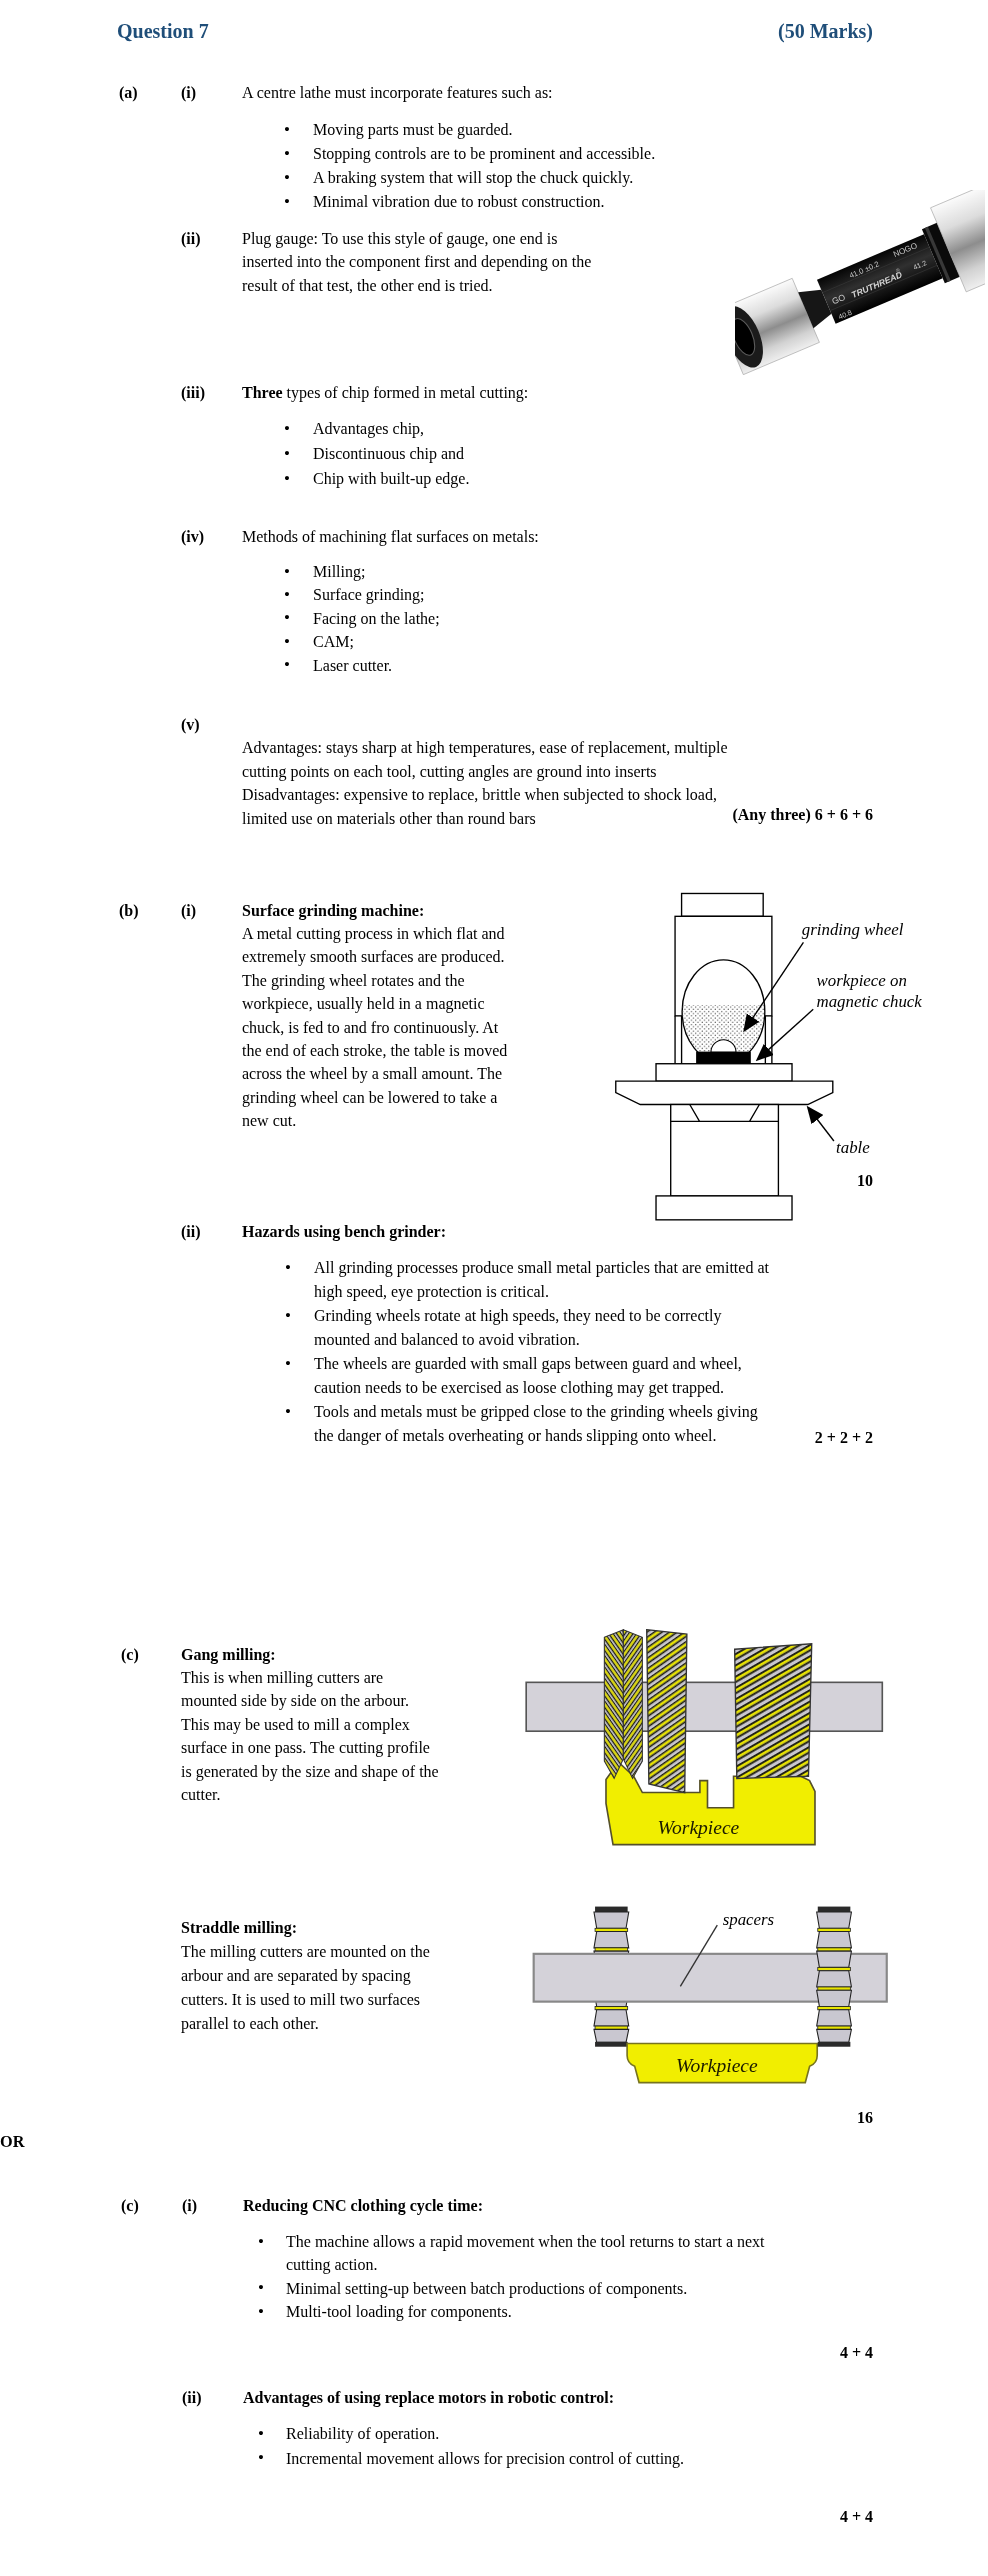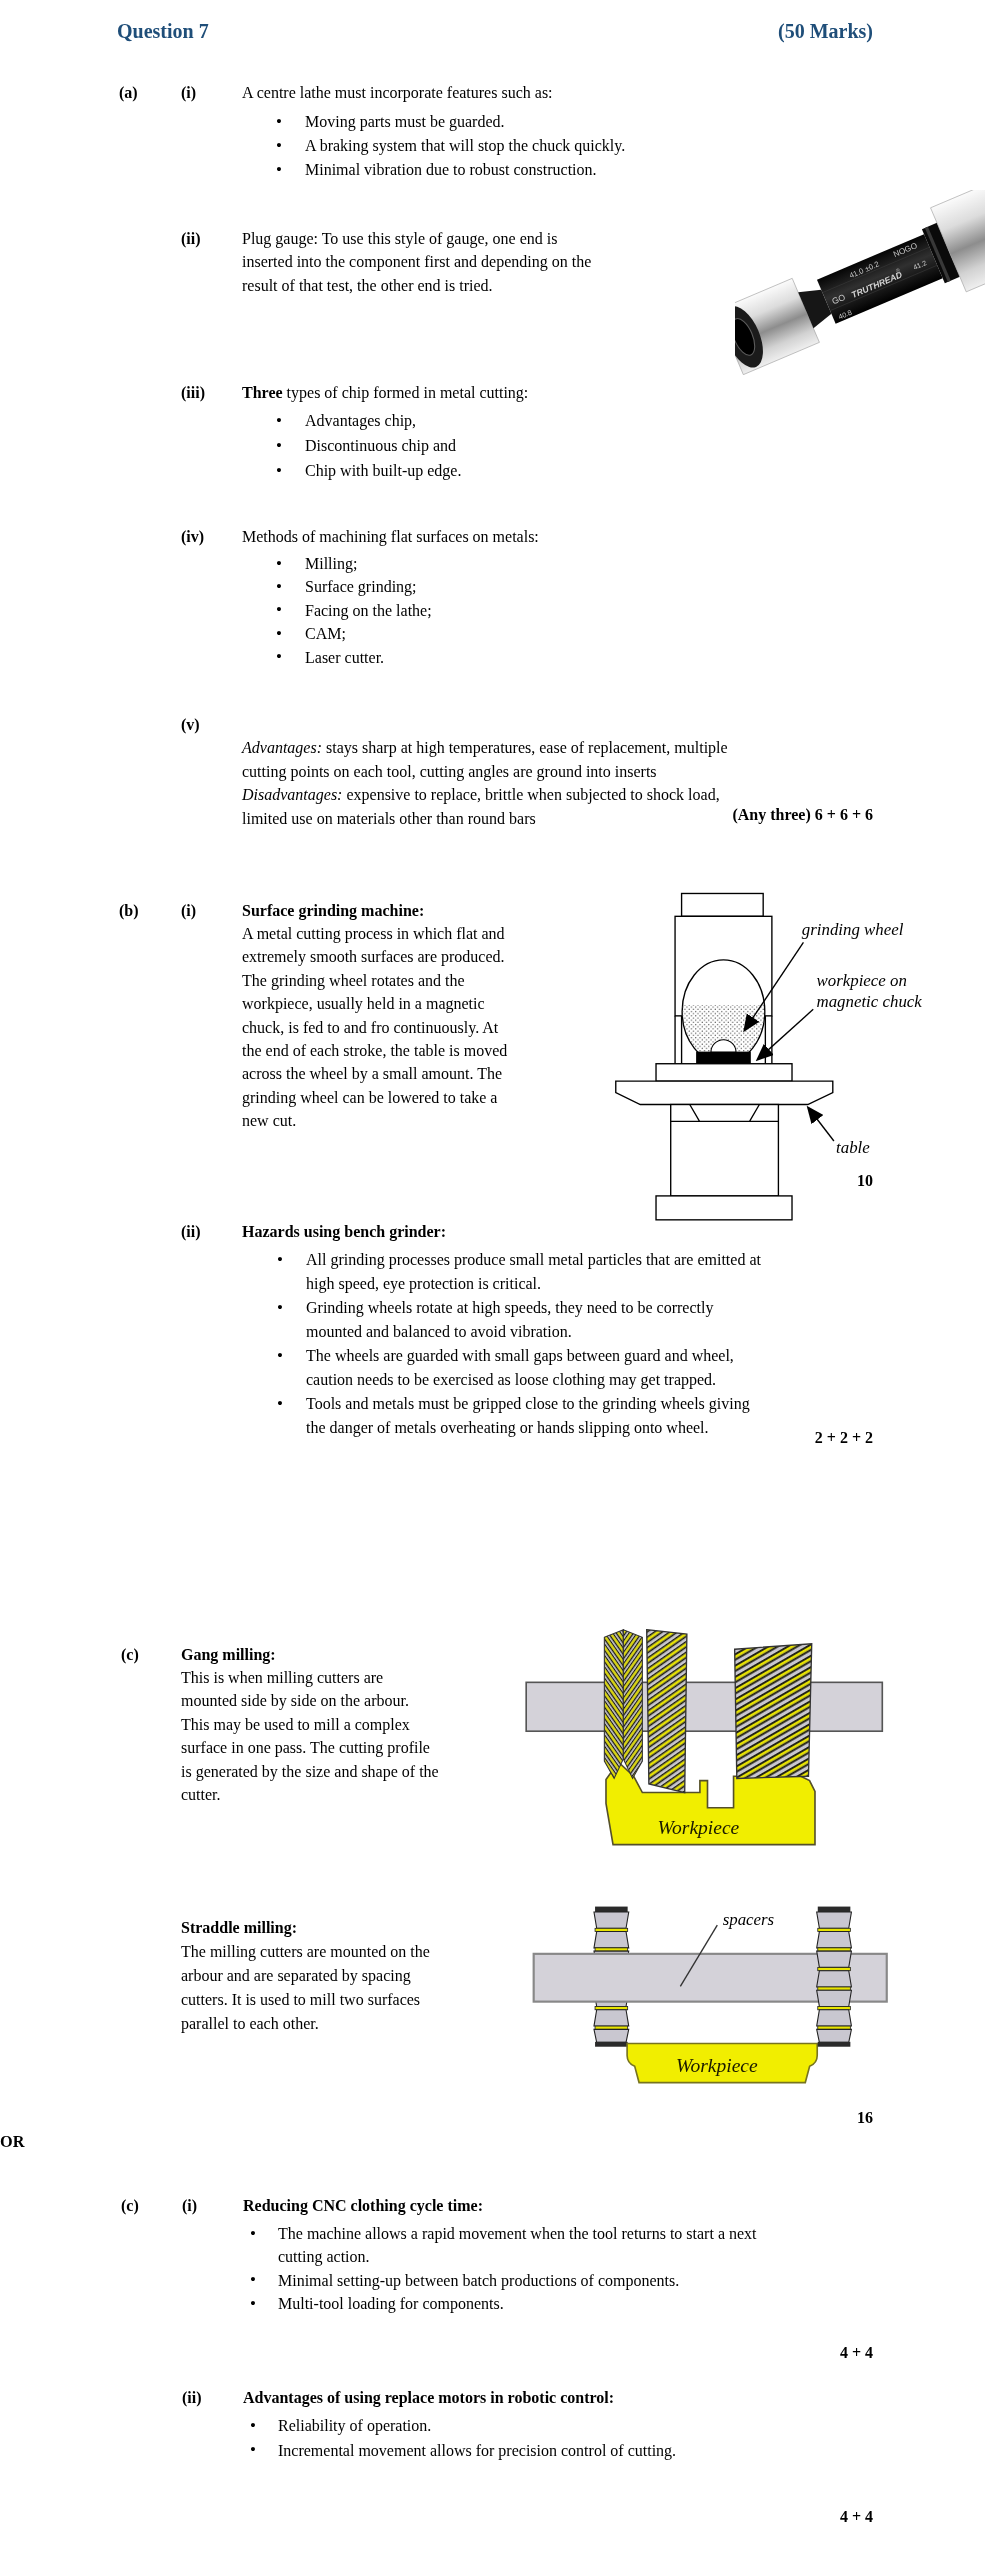--- a/index.html
+++ b/index.html
@@ -1,25 +1,25 @@
 <!DOCTYPE html>
 <html style="font-size:8.7px"><head>
 <meta charset="utf-8">
 <style>
   html,body{margin:0;padding:0;background:#e9e9e9}
   .page{position:relative;width:989px;height:2576px;background:#ffffff;margin:0 auto;
         font-family:"Liberation Serif",serif;font-size:16px;line-height:23.4px;color:#000;overflow:hidden}
   .abs{position:absolute}
   .b{font-weight:bold}
-  .i{font-style:italic}
+  .i{}
   .pre{white-space:pre-line}
   .hdr{position:absolute;left:117px;top:18.5px;width:756px;display:flex;justify-content:space-between;
        font-weight:bold;font-size:20px;line-height:25px;color:#1F4E79}
   .lab{font-weight:bold}
-  ul.blt{list-style:none;margin:4px;padding:0}
+  ul.blt{list-style:none;margin:12px;padding:0}
   ul.blt li{position:relative;padding-left:30px;white-space:pre-line}
   ul.blt li::before{content:"\2022";position:absolute;left:1.1px;top:-0.5px;font-size:17px}
   ul.blt2 li{padding-left:29px}
   .lh43{line-height:23.4px}.lh44{line-height:24px}.lh45{line-height:24.5px}.lh46{line-height:25px}
   .marks{position:absolute;right:116px;font-weight:bold;text-align:left;line-height:24px}
   .or{position:absolute;left:0;top:2130px;width:959px;text-align:left;font-weight:bold;font-size:16.3px}
   svg{position:absolute;overflow:hidden}
   svg text{font-family:"Liberation Serif",serif}
   .sans{font-family:"Liberation Sans",sans-serif}
 </style>
@@ -31,20 +31,21 @@
   <div class="hdr">
     <span>Question 7</span>
     <span>(50 Marks)</span>
   </div>
 
   <span class="abs lab" style="left:119px;top:81px">(a)</span>
   <span class="abs lab" style="left:181px;top:81px">(i)</span>
   <div class="abs" style="left:242px;top:81px;width:517px">A centre lathe must incorporate features such as:</div>
   <ul class="blt abs lh44" style="left:271px;top:106px;width:544px">
     <li>Moving parts must be guarded.</li>
+    <li>Stopping controls are to be prominent and accessible.</li>
     <li>A braking system that will stop the chuck quickly.</li>
     <li>Minimal vibration due to robust construction.</li>
   </ul>
 
   <span class="abs lab" style="left:181px;top:227px">(ii)</span>
   <div class="abs pre" style="left:242px;top:227px;width:424px">Plug gauge: To use this style of gauge, one end is
 inserted into the component first and depending on the
 result of that test, the other end is tried.</div>
 
   <svg style="left:735px;top:190px;font-size:29px" width="250" height="185" viewBox="0 0 460 340">

